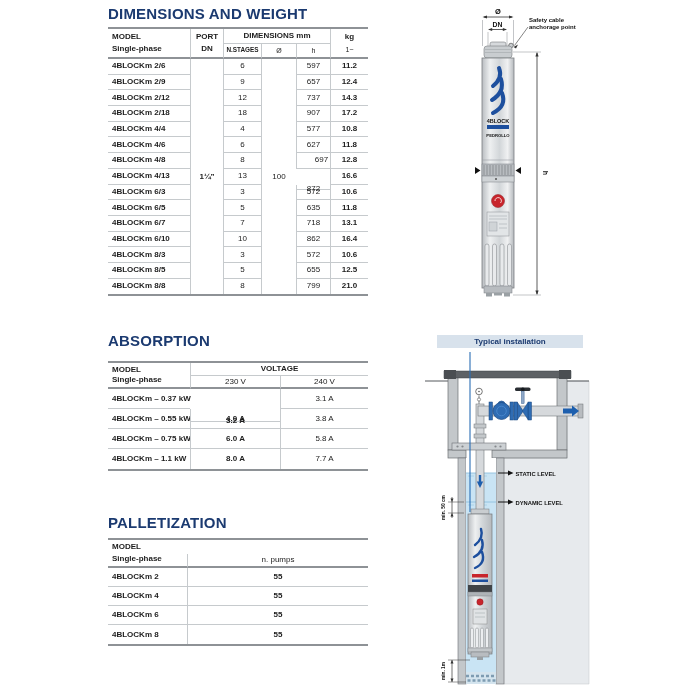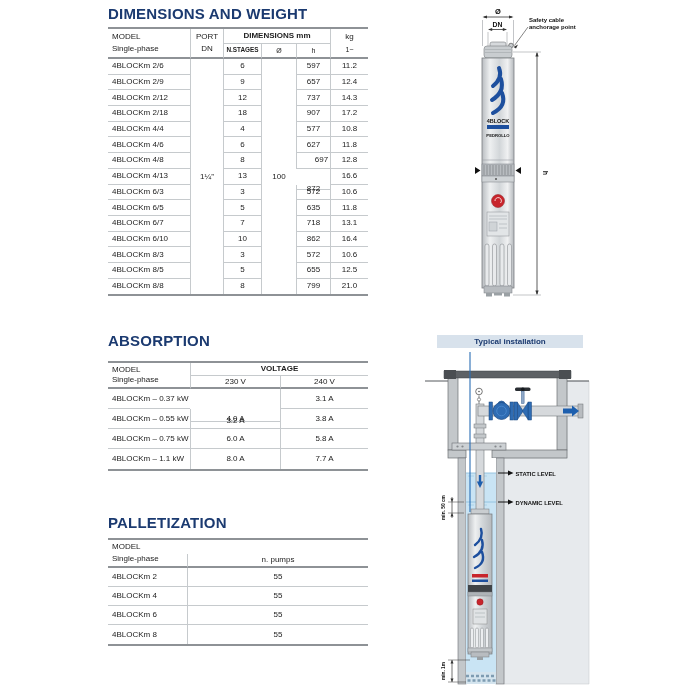--- a/index.html
+++ b/index.html
@@ -12,21 +12,21 @@
      border-top:2px solid #8e9296;border-bottom:2px solid #8e9296;}
   #t1{top:27px;grid-template-columns:82px 33px 38px 35px 34px 38px;
       grid-template-rows:15px 15px repeat(15,15.7px);}
   #t2{top:361px;grid-template-columns:82px 90px 88px;
       grid-template-rows:13px 13px repeat(4,20px);}
   #t3{top:538px;grid-template-columns:79px 181px;
       grid-template-rows:14px 14px repeat(4,19px);}
   .c{display:flex;align-items:center;justify-content:center;font-size:8px;color:#1c1c1c;
      line-height:1;white-space:nowrap;}
   .model{justify-content:flex-start;padding-left:4px;}
-  .b{font-weight:normal;}
+  .b{font-weight:bold;}
   .vl{border-left:1px solid #c6cacd;}
   .rb{border-bottom:1px solid #c6cacd;}
   .hb{border-bottom:2px solid #8e9296;}
   .gb{border-bottom:1px solid #c6cacd;font-weight:bold;}
   .stack{flex-direction:column;justify-content:space-evenly;align-items:center;}
   .stackL{flex-direction:column;justify-content:space-evenly;align-items:flex-start;padding-left:4px;}
   .tiny{font-size:6.4px;font-weight:bold;}
   .sym{font-size:7px;}
   
   .fig{position:absolute;}

